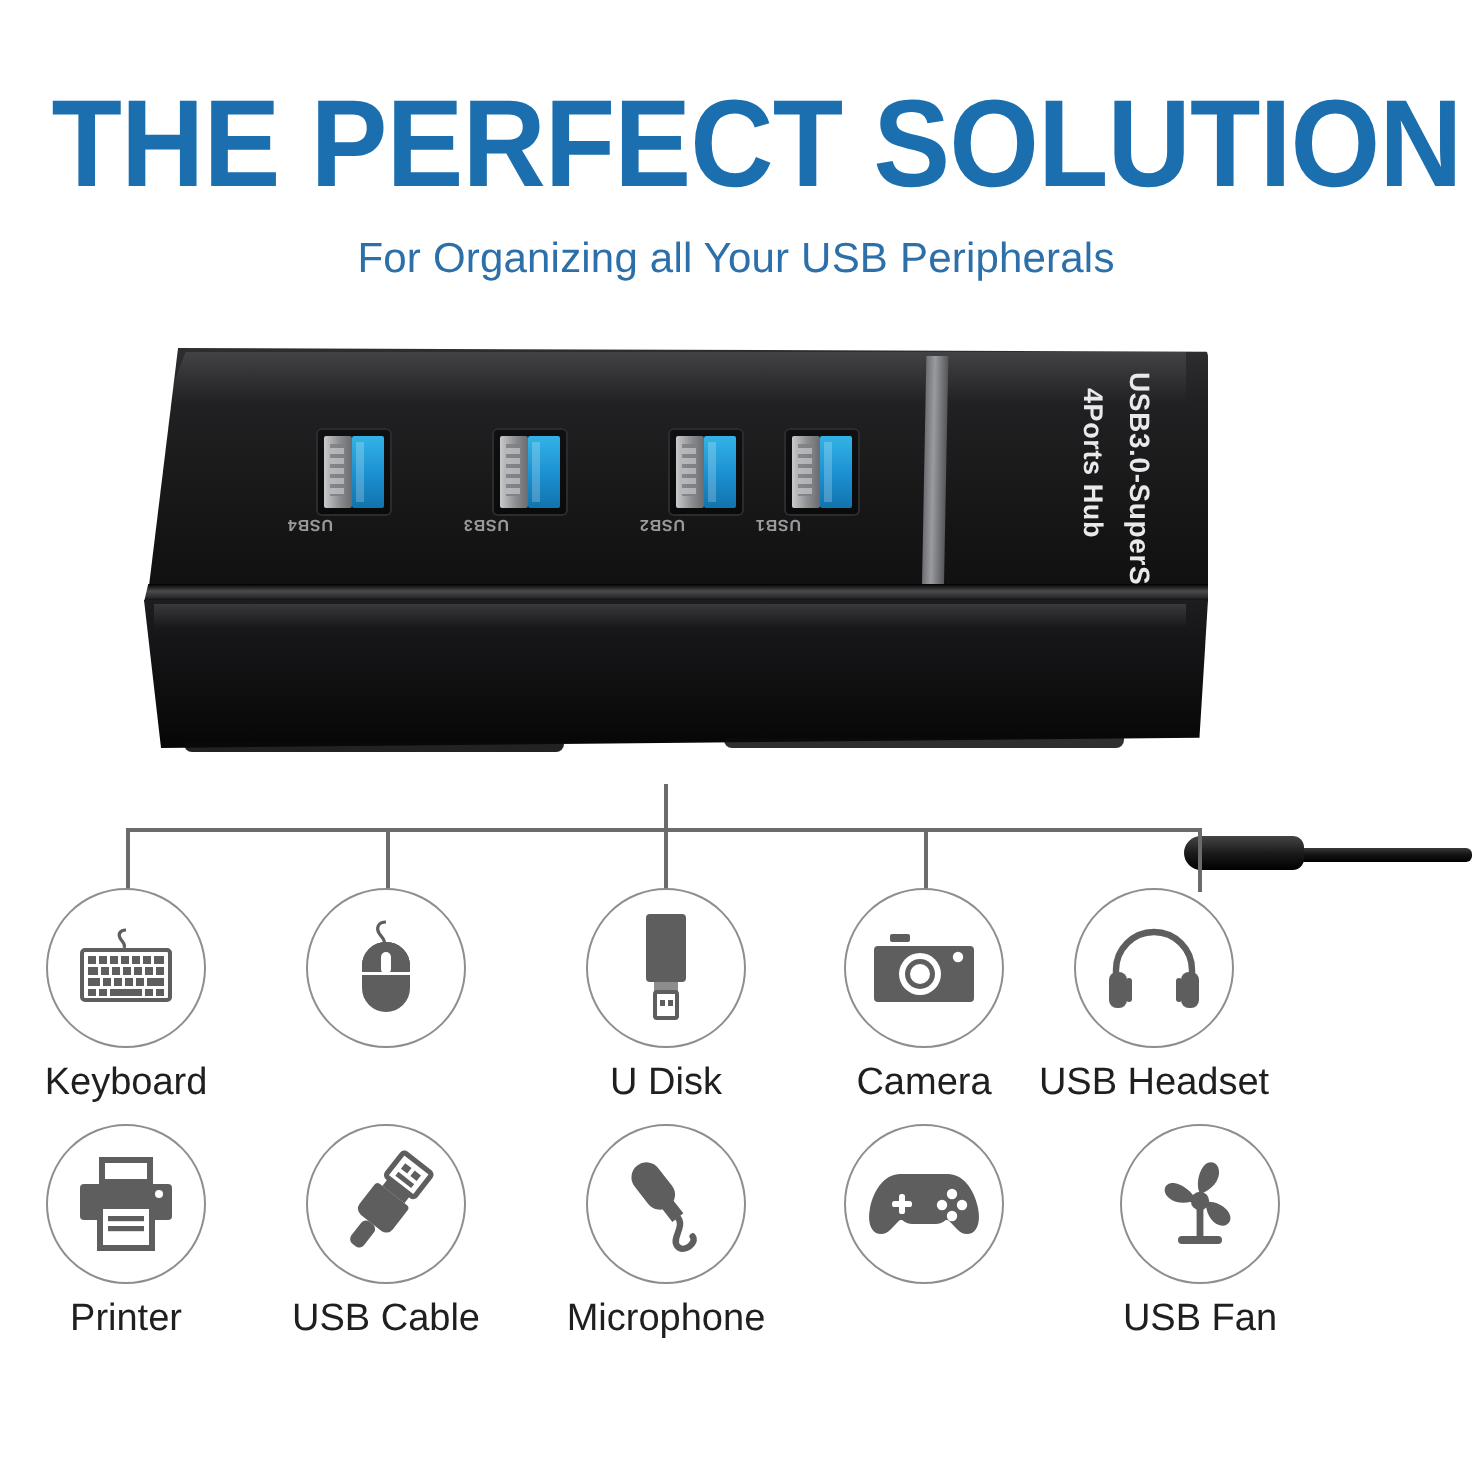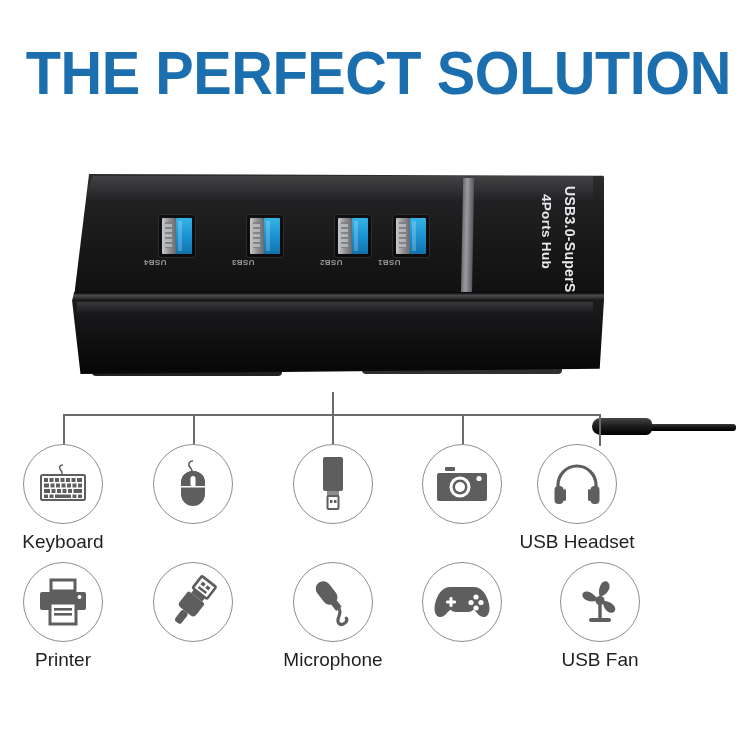--- a/index.html
+++ b/index.html
@@ -150,20 +150,21 @@
     margin-top:7px;font-size:19px;line-height:22px;color:#1f1f1f;
     white-space:nowrap;font-weight:400;
   }
 </style>
 </head>
 <body>
 
 <div id="page">
 
   <div class="headline">THE PERFECT SOLUTION</div>
+  <div class="subhead">For Organizing all Your USB Peripherals</div>
 
   <div class="product">
 
     <div class="cable-thin"></div>
     <div class="cable-relief"></div>
 
     <div class="hub">
       <div class="hub-top"></div>
       <div class="hub-top-gloss"></div>
 
@@ -273,33 +274,35 @@
     <div class="cell" style="left:268px">
       <div class="circle">
         <svg width="30" height="58" viewBox="0 0 30 58">
           <rect x="5" y="2" width="20" height="34" rx="2" fill="#5e5e5e"></rect>
           <rect x="9" y="36" width="12" height="5" fill="#8d8d8d"></rect>
           <rect x="9.5" y="41" width="11" height="13" rx="1" fill="none" stroke="#5e5e5e" stroke-width="2"></rect>
           <rect x="12" y="45" width="2.5" height="3" fill="#5e5e5e"></rect>
           <rect x="16" y="45" width="2.5" height="3" fill="#5e5e5e"></rect>
         </svg>
       </div>
+      <div class="caption">U Disk</div>
     </div>
 
     <div class="cell" style="left:397px">
       <div class="circle">
         <svg width="54" height="42" viewBox="0 0 54 42">
           <rect x="10" y="4" width="10" height="4" rx="1" fill="#5e5e5e"></rect>
           <path d="M4 10h46a2 2 0 0 1 2 2v24a2 2 0 0 1-2 2H4a2 2 0 0 1-2-2V12a2 2 0 0 1 2-2z" fill="#5e5e5e"></path>
           <circle cx="25" cy="24" r="10.5" fill="#ffffff"></circle>
           <circle cx="25" cy="24" r="7.5" fill="#5e5e5e"></circle>
           <circle cx="25" cy="24" r="5" fill="#ffffff"></circle>
           <circle cx="44" cy="15.5" r="2.6" fill="#ffffff"></circle>
         </svg>
       </div>
+      <div class="caption">Camera</div>
     </div>
 
     <div class="cell" style="left:512px">
       <div class="circle">
         <svg width="50" height="46" viewBox="0 0 50 46">
           <path d="M6 31V24a19 19 0 0 1 38 0v7" fill="none" stroke="#5e5e5e" stroke-width="3.2" stroke-linecap="round"></path>
           <rect x="2.5" y="25" width="9" height="18" rx="4" fill="#5e5e5e"></rect>
           <rect x="38.5" y="25" width="9" height="18" rx="4" fill="#5e5e5e"></rect>
           <rect x="11" y="28" width="3" height="12" rx="1.5" fill="#5e5e5e"></rect>
           <rect x="36" y="28" width="3" height="12" rx="1.5" fill="#5e5e5e"></rect>
@@ -332,20 +335,21 @@
             <rect x="17" y="2" width="18" height="15" rx="1.5" fill="none" stroke="#5e5e5e" stroke-width="2.6"></rect>
             <rect x="21" y="6" width="4" height="3.5" fill="#5e5e5e"></rect>
             <rect x="27" y="6" width="4" height="3.5" fill="#5e5e5e"></rect>
             <rect x="21" y="11.5" width="10" height="2.5" fill="#5e5e5e"></rect>
             <rect x="19" y="17" width="14" height="5" fill="#5e5e5e"></rect>
             <path d="M17.5 22h17a2 2 0 0 1 2 2v12a4 4 0 0 1-4 4H19.5a4 4 0 0 1-4-4V24a2 2 0 0 1 2-2z" fill="#5e5e5e"></path>
             <rect x="22" y="40" width="8" height="14" rx="3" fill="#5e5e5e"></rect>
           </g>
         </svg>
       </div>
+      <div class="caption">USB Cable</div>
     </div>
 
     <div class="cell" style="left:268px">
       <div class="circle">
         <svg width="54" height="52" viewBox="0 0 54 52">
           <g transform="rotate(-38 27 26)">
             <rect x="20" y="2" width="15" height="26" rx="7.5" fill="#5e5e5e"></rect>
             <rect x="24" y="27" width="7" height="8" fill="#5e5e5e"></rect>
             <path d="M27.5 35c0 6-9 6-9 11s9 5 9 1" fill="none" stroke="#5e5e5e" stroke-width="3.2" stroke-linecap="round"></path>
           </g>

